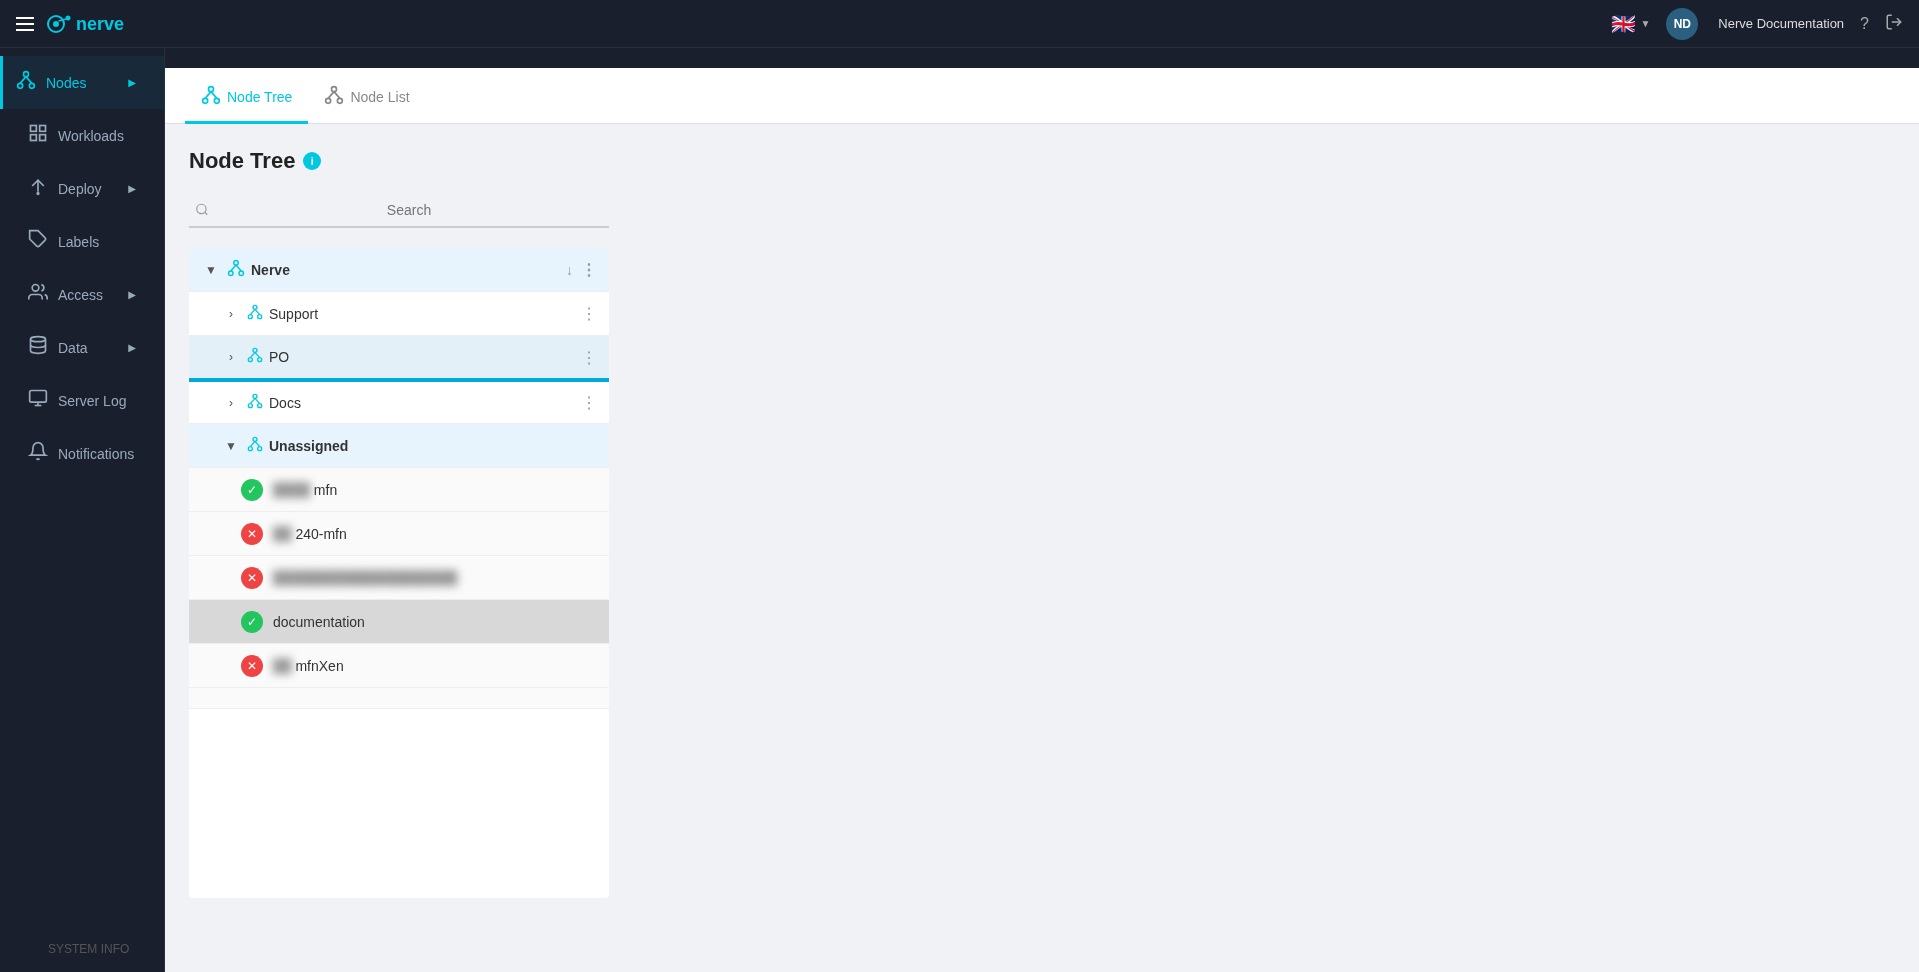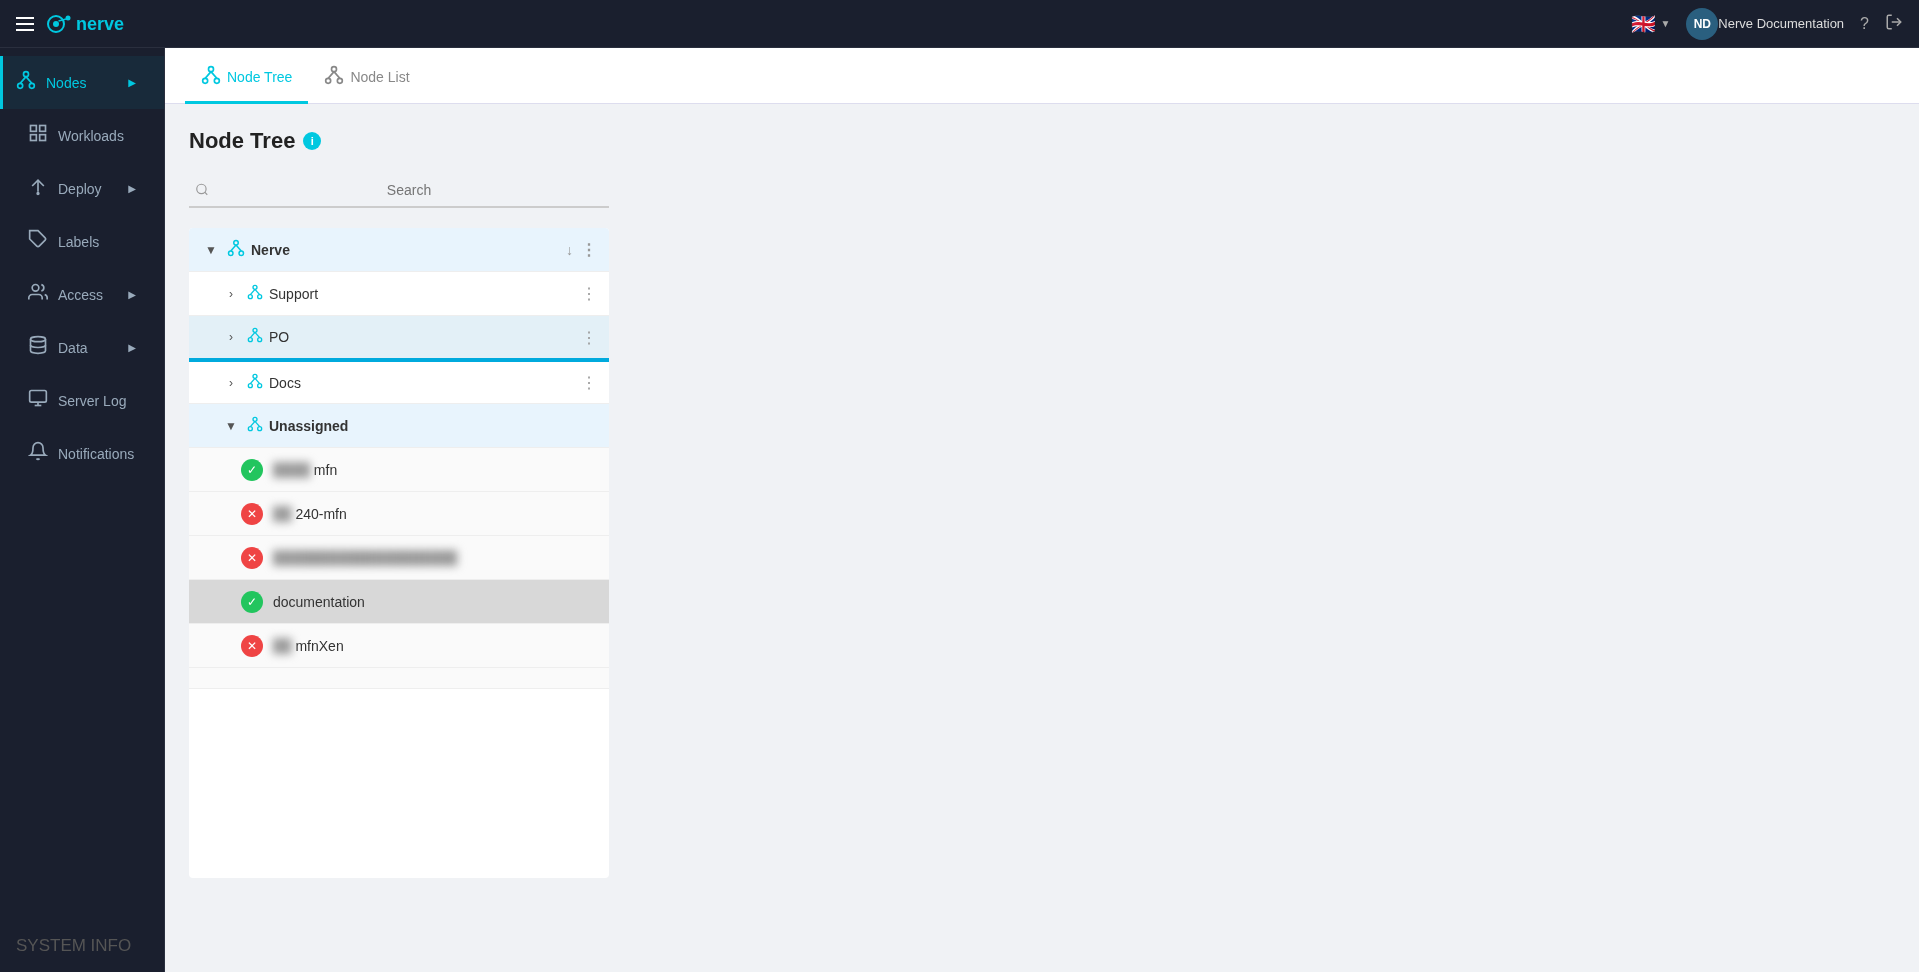--- a/index.html
+++ b/index.html
@@ -17,21 +17,21 @@
     }
     .topnav-left { display: flex; align-items: center; gap: 12px; }
     .hamburger-icon { cursor: pointer; display: flex; flex-direction: column; gap: 4px; }
     .hamburger-icon span { display: block; width: 18px; height: 2px; background: #fff; }
     .logo { display: flex; align-items: flex-end; }
     .topnav-right { margin-left: auto; display: flex; align-items: center; gap: 16px; }
     .flag-btn { display: flex; align-items: center; gap: 4px; cursor: pointer; }
     .flag { font-size: 20px; }
     .chevron-small { color: #aaa; font-size: 10px; }
     .user-avatar { width: 32px; height: 32px; border-radius: 50%; background: #2a5f7f; display: flex; align-items: center; justify-content: center; font-size: 12px; font-weight: 700; color: #fff; }
-    .user-info { display: flex; align-items: center; gap: 0; }
+    .user-info { display: flex; align-items: center; gap: 20px; }
     .user-name { font-size: 13px; color: #ddd; }
     .help-icon { color: #aaa; font-size: 16px; cursor: pointer; }
     .logout-icon { color: #aaa; font-size: 16px; cursor: pointer; }
 
     
     .main-layout { display: flex; flex: 1; overflow: hidden; }
 
     
     .sidebar {
       width: 165px;
@@ -50,29 +50,30 @@
       cursor: pointer;
       color: #9ab;
       font-size: 14px;
       font-weight: 500;
       transition: background 0.15s;
       position: relative;
     }
     .sidebar-item.active { color: #00c8e0; border-left: 3px solid #00c8e0; padding-left: 13px; background: rgba(0,200,224,0.07); }
     .sidebar-item .icon { font-size: 18px; flex-shrink: 0; }
     .sidebar-item .arrow { margin-left: auto; font-size: 10px; }
-    .sidebar-bottom { margin-top: auto; padding: 16px; font-size: 17px; color: #555; }
+    .sidebar-bottom { margin-top: auto; padding: 16px; font-size: 12px; color: #555; margin-left: 32px; }
 
     
     .content {
       flex: 1;
       background: #f0f2f5;
       overflow: hidden;
       display: flex;
       flex-direction: column;
+      margin-top: 20px;
     }
 
     
     .tabs-bar {
       background: #fff;
       border-bottom: 1px solid #dde;
       display: flex;
       align-items: flex-end;
       padding: 0 20px;
       height: 56px;

